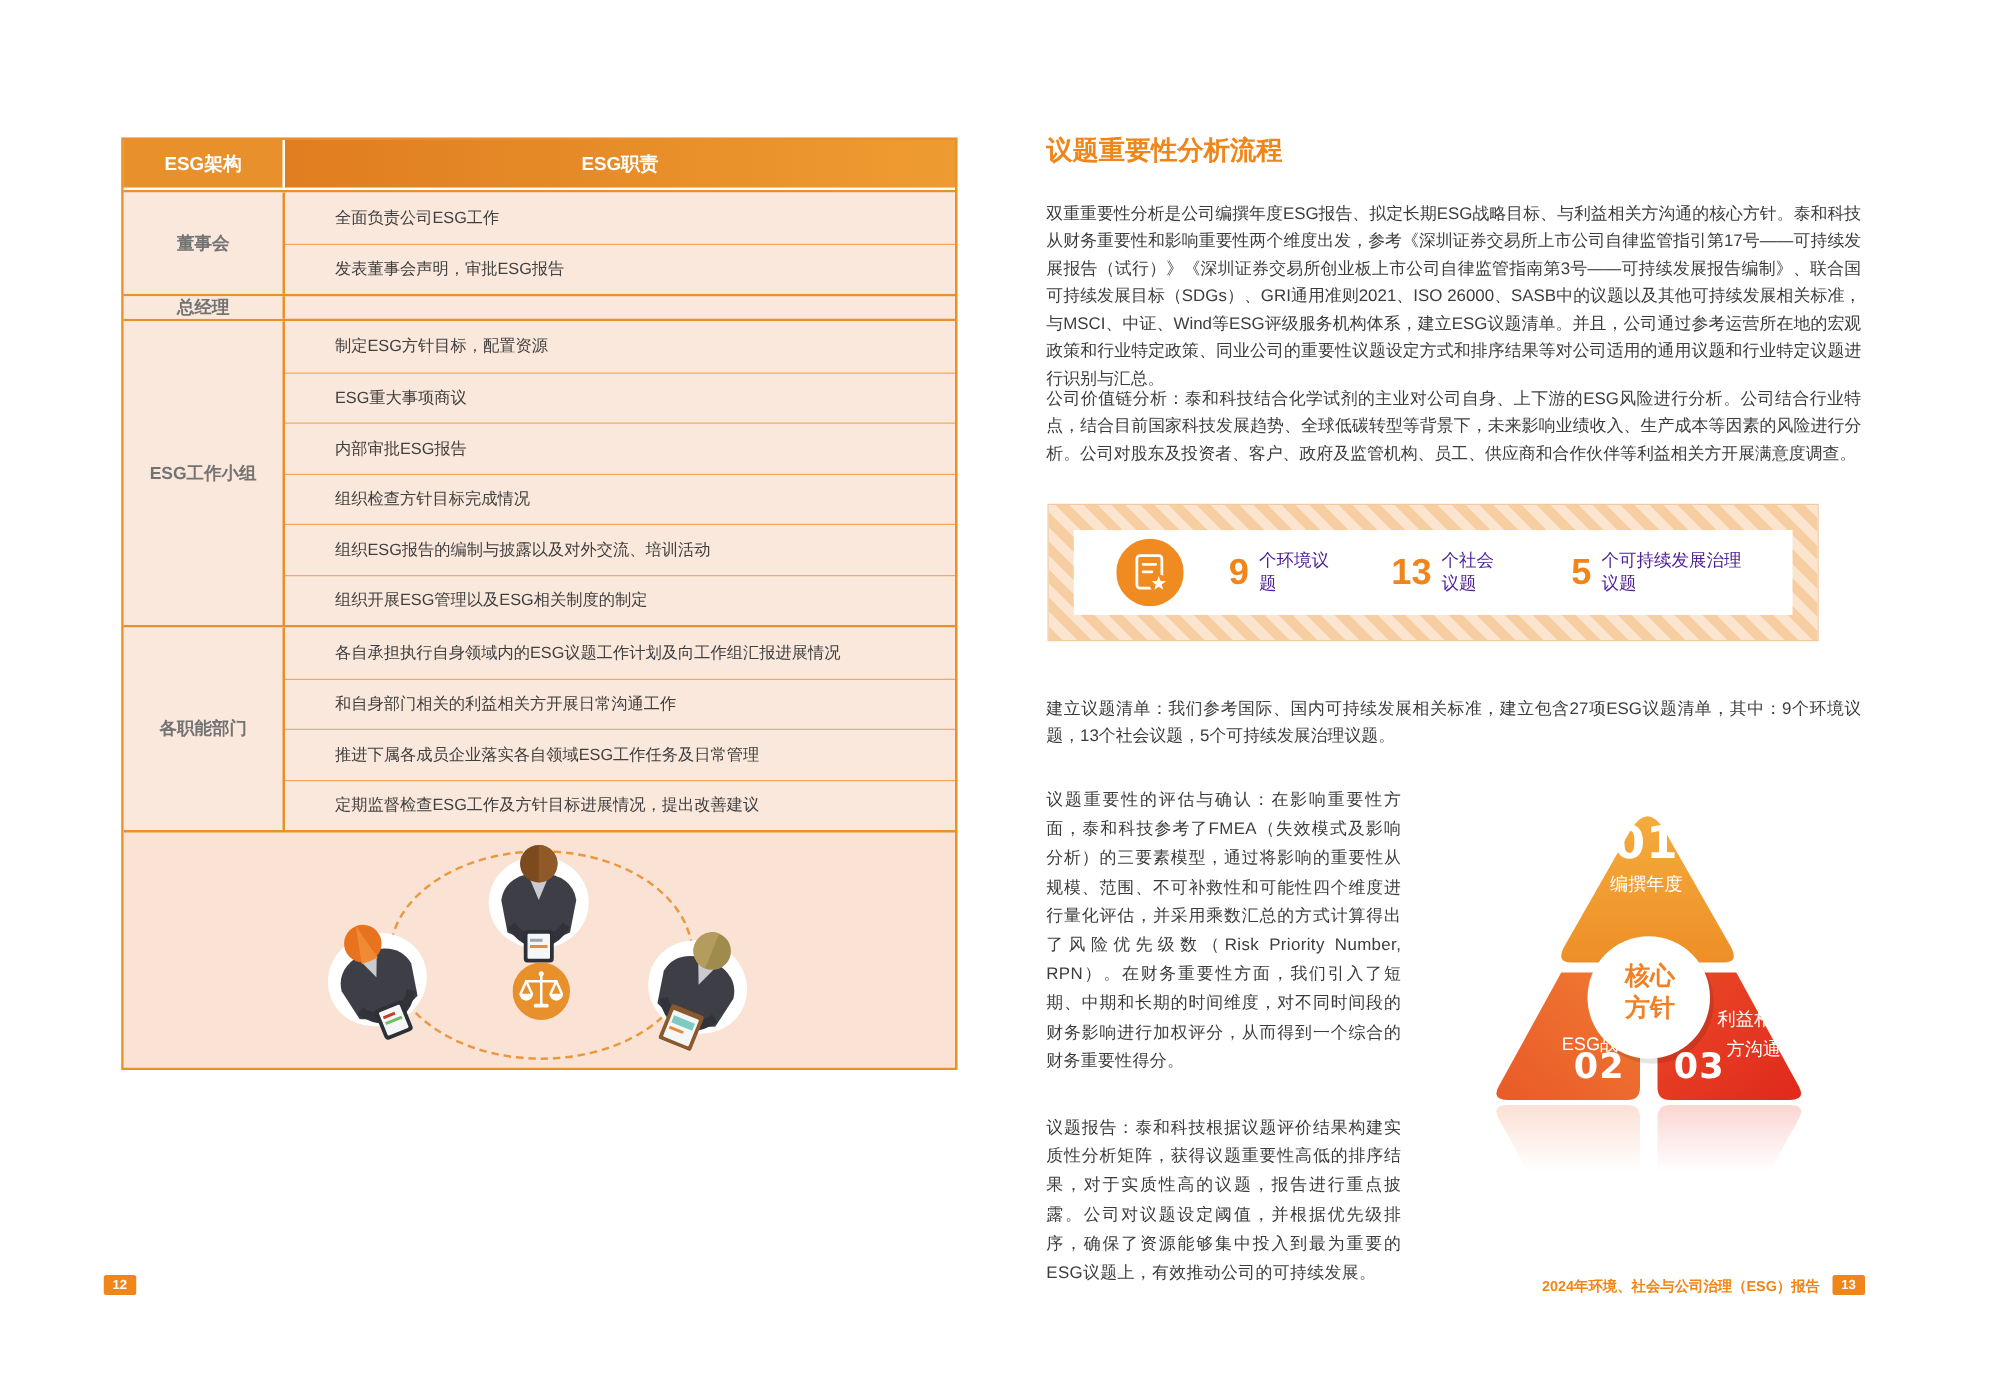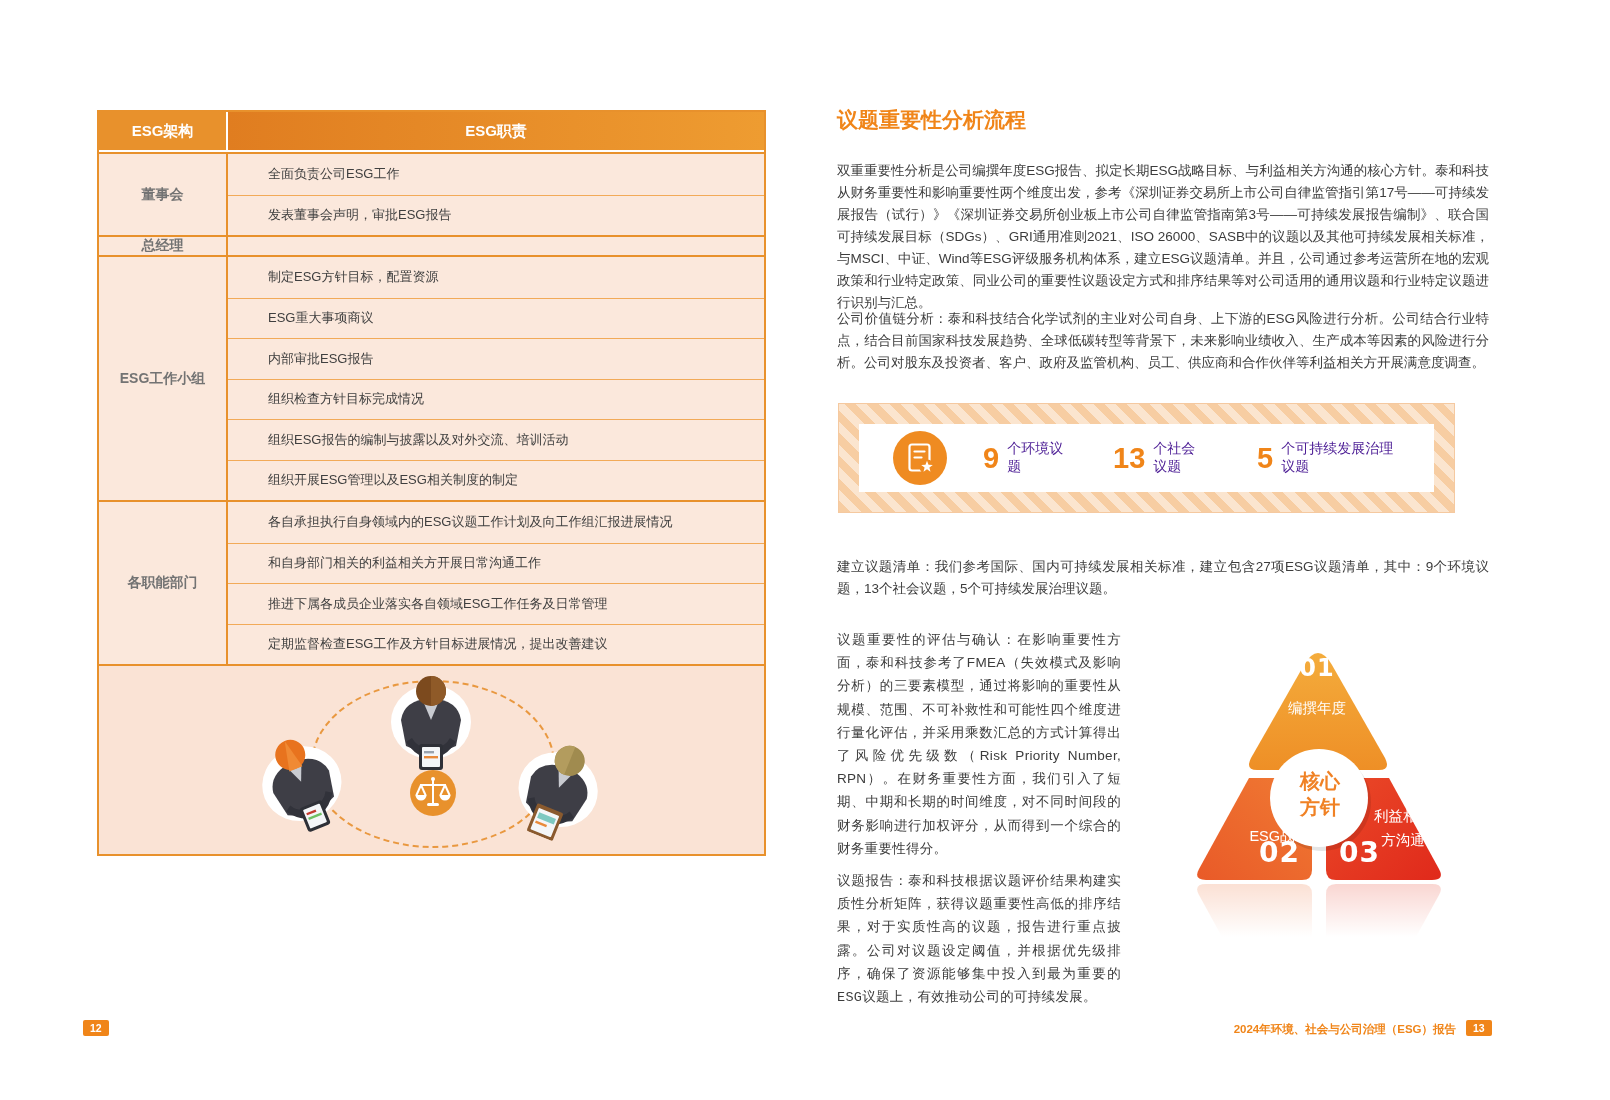--- a/index.html
+++ b/index.html
@@ -40,37 +40,37 @@
                 color:#F08519;font-size:11.5px;font-weight:bold;}
 
   
   .rp-title{position:absolute;left:837px;top:106px;font-size:21px;font-weight:bold;color:#F08519;}
   .rp-para{position:absolute;left:837px;width:652px;font-size:13.5px;line-height:22px;color:#3c3c3c;text-align:justify;}
   .rp-p1{top:160px;}
   .rp-p2{top:308px;}
   .rp-p3{top:556px;}
   .rp-col{position:absolute;left:837px;top:628px;width:284px;}
   .rp-col .colpara{font-size:13.5px;line-height:23.2px;letter-spacing:.3px;color:#3c3c3c;text-align:justify;}
-  .rp-col .colpara + .colpara{margin-top:10px;font-family:Liberation Mono, monospace;}
+  .rp-col .colpara + .colpara{margin-top:30px;}
 
   
   .banner{position:absolute;left:838px;top:403px;width:617px;height:110px;box-sizing:border-box;
           background:repeating-linear-gradient(45deg,#F7CDA2 0 8px,#FBE5CF 8px 16px);border:1px solid #F5C9A0;}
   .banner-inner{position:absolute;left:20px;right:20px;top:20px;bottom:20px;background:#fff;
                 display:flex;align-items:center;padding-left:34px;box-sizing:border-box;gap:14px;}
   .stat{display:flex;align-items:center;gap:8px;margin-right:34px;}
   .stat-value{color:#F08519;font-size:29px;font-weight:bold;line-height:29px;}
   .stat-label{color:#4c1d95;font-size:14px;}
   .doc-badge{width:54px;height:54px;margin-right:22px;flex:0 0 auto;}
 
   
   .diagram{position:absolute;left:1152px;top:612px;width:330px;height:345px;}
   .diagram svg.tri{position:absolute;left:0;top:0;}
   .t-txt{position:absolute;text-align:center;color:#fff;}
-  .t-num{font-weight:800;font-size:24px;letter-spacing:1px;font-family:"DejaVu Sans","Liberation Sans",sans-serif;}
+  .t-num{font-weight:800;font-size:36px;letter-spacing:1px;font-family:"DejaVu Sans","Liberation Sans",sans-serif;}
   .t-num1{left:0;width:330px;top:42px;}
   .t-lab{font-size:14.5px;line-height:24px;}
   .t-lab1{left:0;width:330px;top:84px;}
   .t-lab2{left:8px;width:178px;top:188px;text-align:right;}
   .t-lab3{left:178px;width:146px;top:192px;}
   .t-num2{left:80px;width:95px;top:224px;font-size:28px;}
   .t-num3{left:160px;width:95px;top:224px;font-size:28px;}
   .t-core{left:118px;width:100px;top:156px;color:#F08124;font-weight:bold;font-size:20px;line-height:26px;}
   .tri-reflect{position:absolute;left:0;top:272px;width:330px;height:64px;overflow:hidden;opacity:.45;}
   .tri-reflect svg{transform:scaleY(-1);margin-top:-12px;display:block;}

